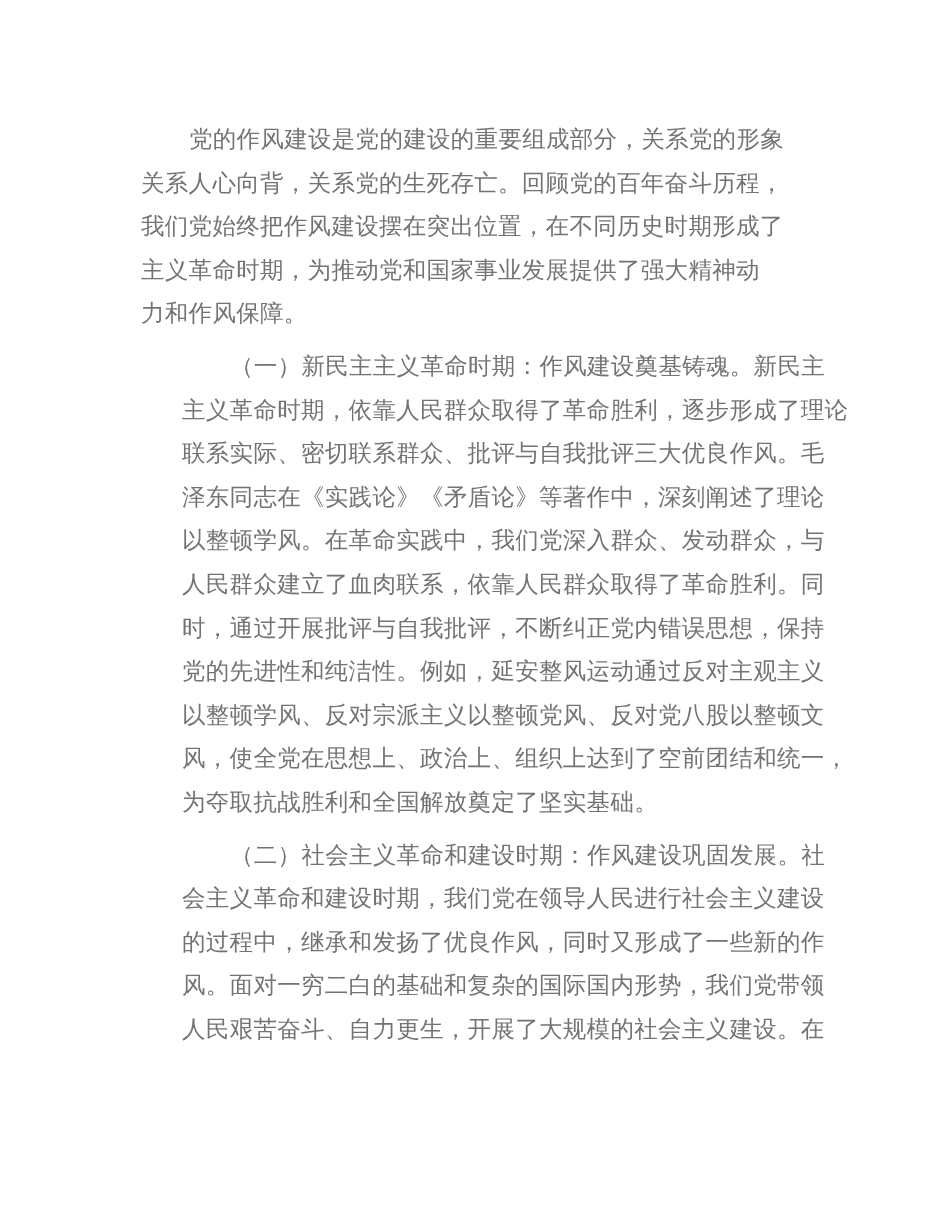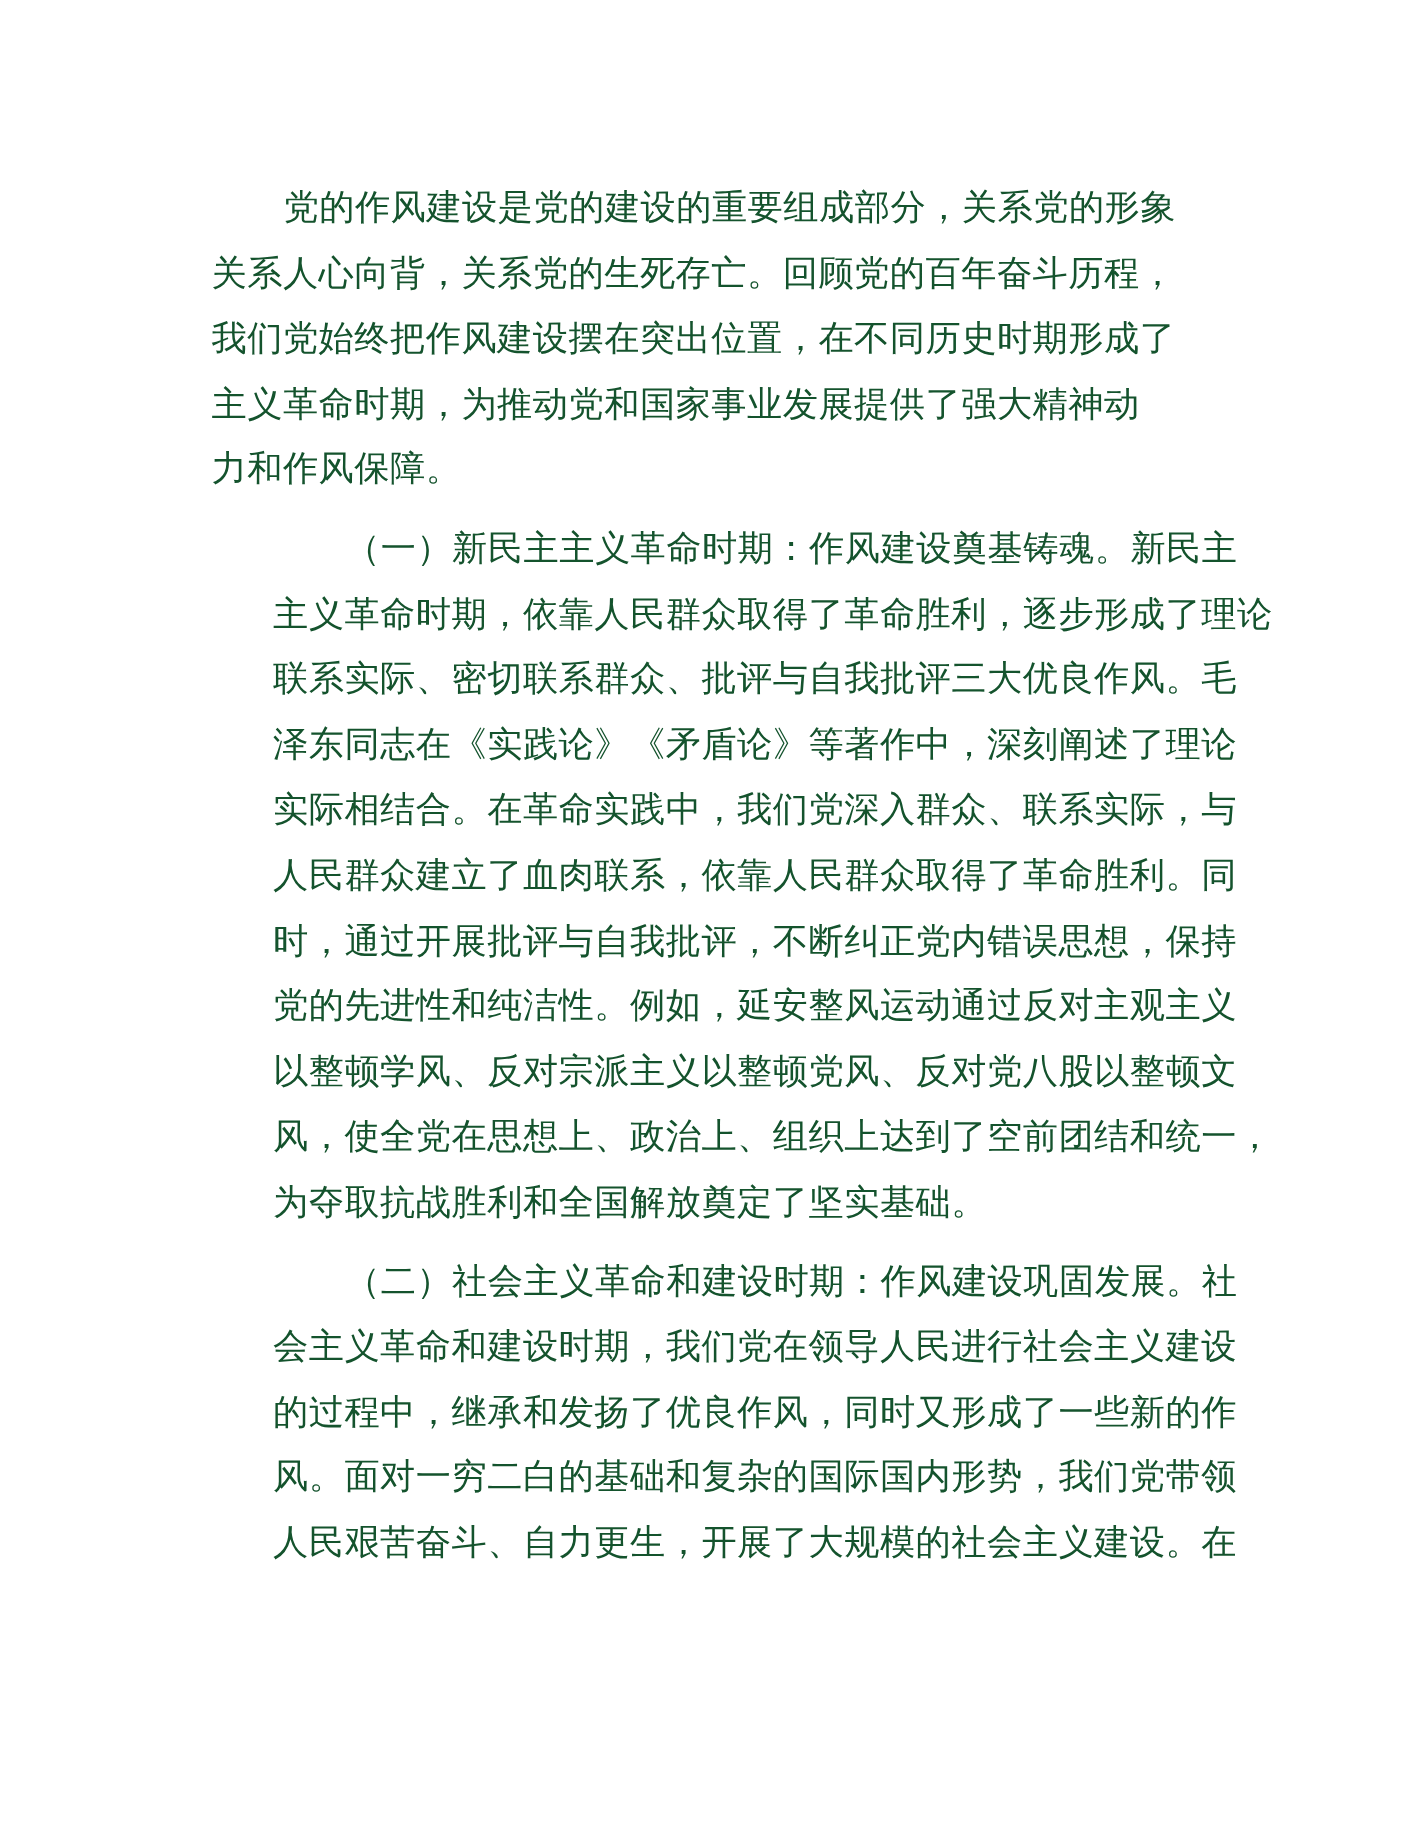--- a/index.html
+++ b/index.html
@@ -2,24 +2,24 @@
 <html><head>
   <meta charset="utf-8">
   <style>
     html, body { margin: 0; padding: 0; background: #ffffff; }
     body { width: 950px; height: 1230px; overflow: hidden; position: relative; }
     .page {
       position: absolute;
       left: 141px;
       top: 118px;
       width: 672px;
-      font-family: Liberation Serif, serif;
+      font-family: Liberation Sans, sans-serif;
       font-size: 23.5px;
       line-height: 43.6px;
-      color: #14532d;
+      color: #737373;
     }
     .para {
       margin: 0 0 0 0;
       text-indent: 0;
     }
     .para + .para { margin-top: 9px; margin-left: 41px; }
     .line {
       display: block;
       white-space: nowrap;
       height: 43.6px;
@@ -36,21 +36,21 @@
     <span class="line">关系人心向背，关系党的生死存亡。回顾党的百年奋斗历程，</span>
     <span class="line">我们党始终把作风建设摆在突出位置，在不同历史时期形成了</span>
     <span class="line">主义革命时期，为推动党和国家事业发展提供了强大精神动</span>
     <span class="line">力和作风保障。</span>
   </div>
   <div class="para">
     <span class="line indent">（一）新民主主义革命时期：作风建设奠基铸魂。新民主</span>
     <span class="line">主义革命时期，依靠人民群众取得了革命胜利，逐步形成了理论</span>
     <span class="line">联系实际、密切联系群众、批评与自我批评三大优良作风。毛</span>
     <span class="line">泽东同志在《实践论》《矛盾论》等著作中，深刻阐述了理论</span>
-    <span class="line">实际相结合。在革命实践中，我们党深入群众、联系实际，与</span>
+    <span class="line">以整顿学风。在革命实践中，我们党深入群众、发动群众，与</span>
     <span class="line">人民群众建立了血肉联系，依靠人民群众取得了革命胜利。同</span>
     <span class="line">时，通过开展批评与自我批评，不断纠正党内错误思想，保持</span>
     <span class="line">党的先进性和纯洁性。例如，延安整风运动通过反对主观主义</span>
     <span class="line">以整顿学风、反对宗派主义以整顿党风、反对党八股以整顿文</span>
     <span class="line">风，使全党在思想上、政治上、组织上达到了空前团结和统一，</span>
     <span class="line">为夺取抗战胜利和全国解放奠定了坚实基础。</span>
   </div>
   <div class="para">
     <span class="line indent">（二）社会主义革命和建设时期：作风建设巩固发展。社</span>
     <span class="line">会主义革命和建设时期，我们党在领导人民进行社会主义建设</span>

